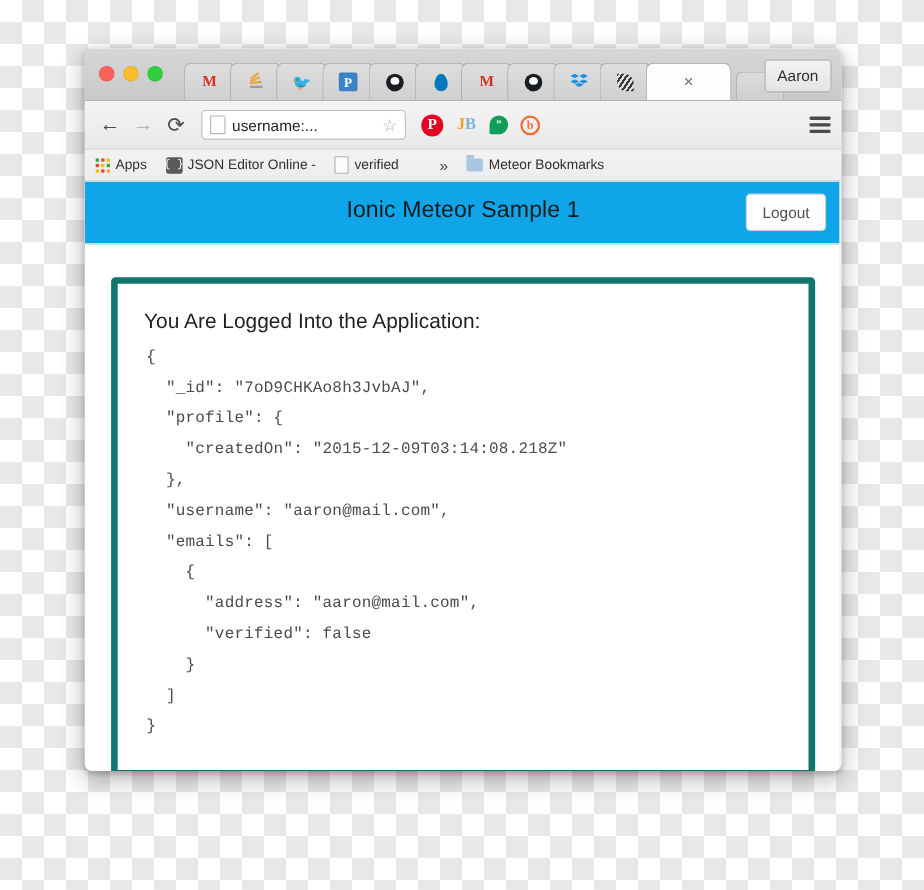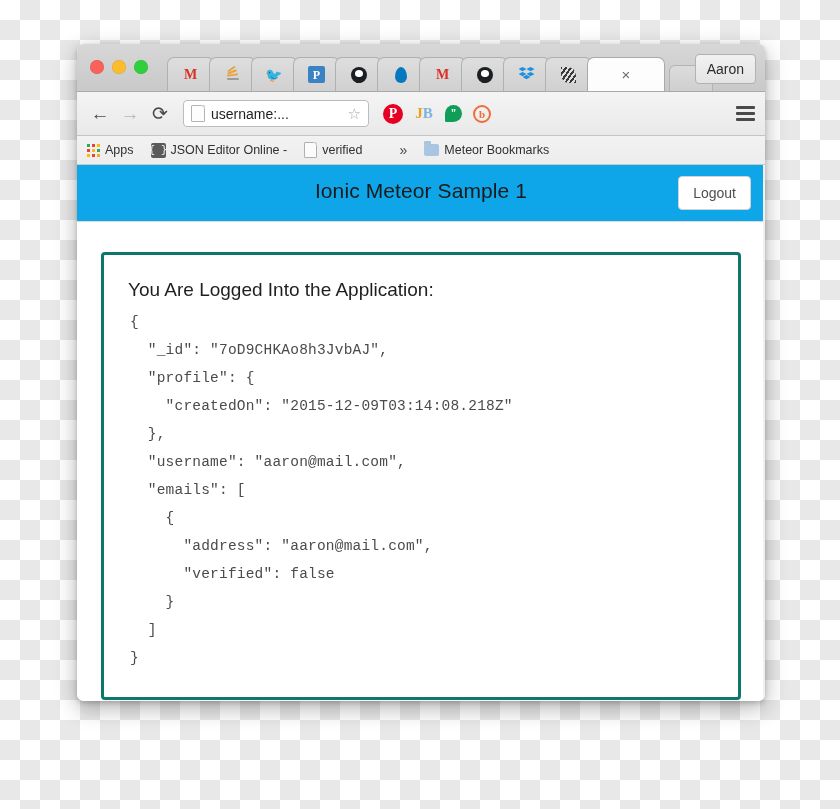--- a/index.html
+++ b/index.html
@@ -368,21 +368,21 @@
     background: #fff;
     border: 1px solid #d2d2d2;
     border-radius: 4px;
   }
 
   .content-area {
     padding: 30px 24px 0 24px;
   }
   .card {
     background: #ffffff;
-    border: 3px solid #0f766e;
+    border: 6px solid #0f766e;
     border-radius: 4px;
     box-shadow: 0 1px 2px rgba(0,0,0,0.05);
     padding: 20px 24px 24px 24px;
     min-height: 360px;
     box-sizing: border-box;
   }
   .card-heading {
     font-size: 19px;
     color: #1f1f1f;
     margin: 4px 0 8px 0;

